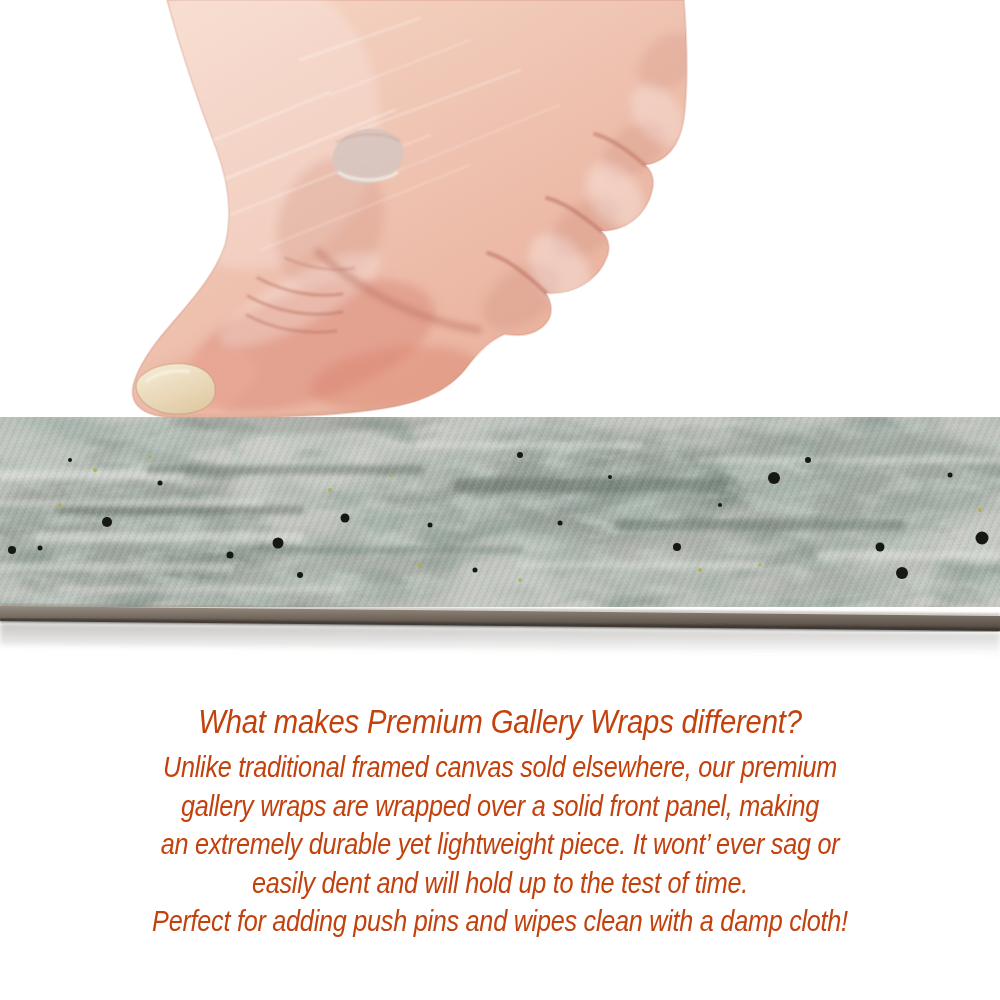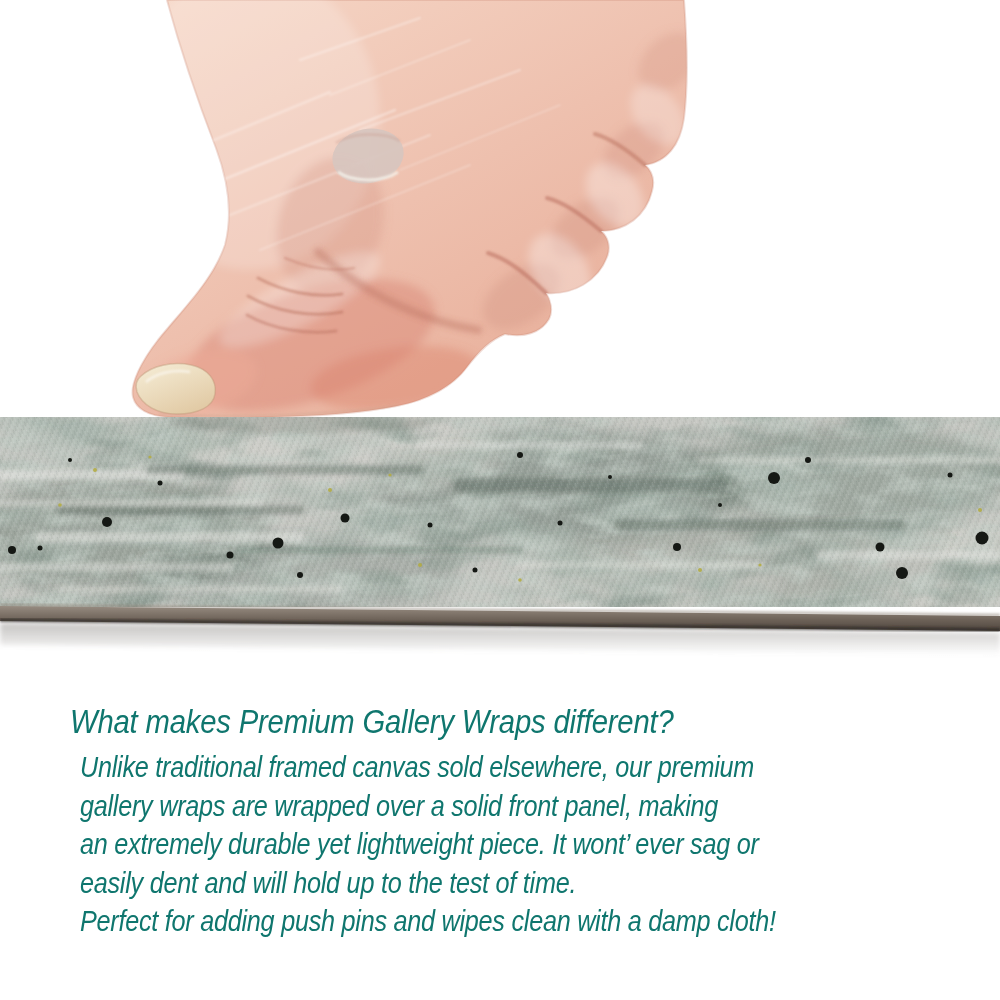--- a/index.html
+++ b/index.html
@@ -4,21 +4,21 @@
 <style>
   html,body{margin:0;padding:0;background:#ffffff;}
   .stage{
     position:relative;width:1000px;height:1000px;background:#ffffff;
     overflow:hidden;font-family:"Liberation Sans",sans-serif;
   }
   .hand-svg{position:absolute;top:0;left:0;}
   .strip-svg{position:absolute;top:415px;left:0;}
   .caption{
     position:absolute;top:700px;left:0;width:1000px;
-    color:#0f766e;font-style:italic;
+    text-align:center;color:#c2410c;font-style:italic;
   }
   .caption-heading{
     margin:0 0 6px 0;font-weight:normal;font-style:italic;
     font-size:34px;line-height:42px;letter-spacing:-0.2px;
     transform:scaleX(0.86);transform-origin:50% 50%;
   }
   .caption-line{
     font-size:30px;line-height:38.5px;letter-spacing:-0.3px;
     transform:scaleX(0.84);transform-origin:50% 50%;
     white-space:nowrap;

